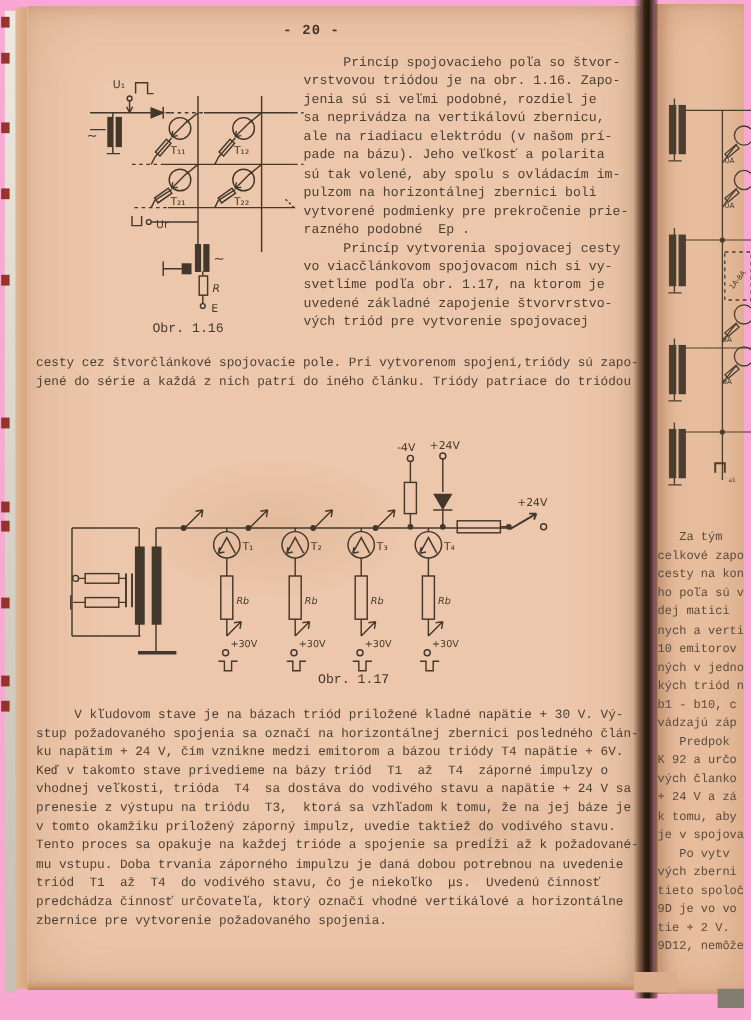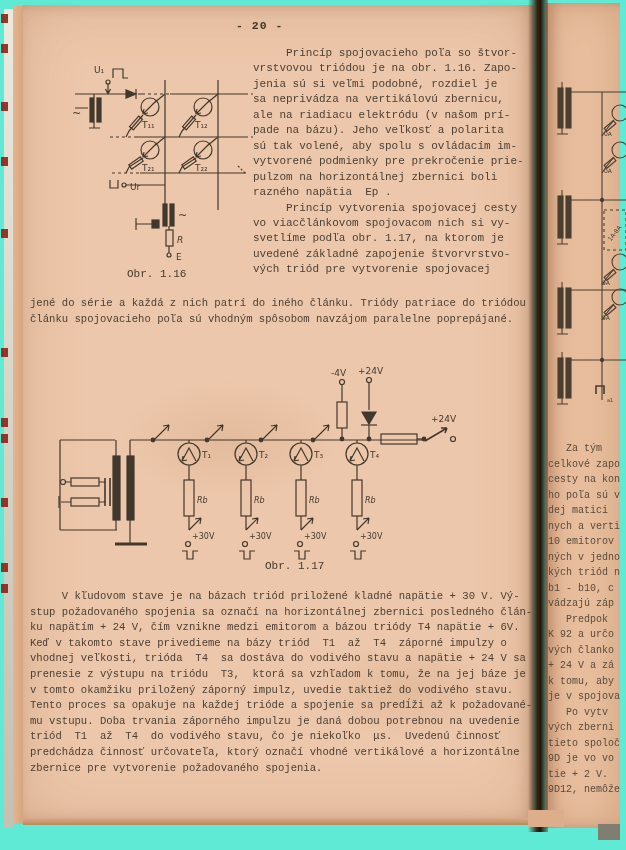--- a/index.html
+++ b/index.html
@@ -1,16 +1,16 @@
 <!DOCTYPE html>
 <html><head>
 <meta charset="utf-8">
 <style>
   html,body{margin:0;padding:0;background:#000;}
-  #canvas{position:relative;width:626px;height:850px;background:#5eead4;overflow:hidden;
+  #canvas{position:relative;width:626px;height:850px;background:#f9a8d4;overflow:hidden;
           font-family:"Liberation Mono","DejaVu Sans Mono",monospace;}
   .abs{position:absolute;}
   
   #edge-prev{left:4px;top:9px;width:9px;height:818px;background:linear-gradient(180deg,#eceade,#d2cfc3 60%,#c4c0b4);}
   #edge-mid{left:13px;top:6px;width:10px;height:818px;background:linear-gradient(90deg,#e2b691,#d6a57f);}
   #page-main{left:23px;top:5px;width:511px;height:817px;background:#edc7ab;
              box-shadow:inset 0 0 60px rgba(140,80,40,.22), inset -6px 0 14px rgba(90,50,25,.25);}
   #gutter{left:528px;top:0;width:20px;height:832px;
           background:linear-gradient(90deg,rgba(60,30,12,0) 0%,#3a2514 45%,#241609 62%,rgba(70,40,20,.35) 100%);}
   #page-right{left:546px;top:3px;width:74px;height:825px;background:#e9bf9f;
@@ -143,33 +143,33 @@
   </svg>
 
   <div class="abs tblock" id="col1">
     <div class="ln">     Princíp spojovacieho poľa so štvor-</div>
     <div class="ln">vrstvovou triódou je na obr. 1.16. Zapo-</div>
     <div class="ln">jenia sú si veľmi podobné, rozdiel je</div>
     <div class="ln">sa neprivádza na vertikálovú zbernicu,</div>
     <div class="ln">ale na riadiacu elektródu (v našom prí-</div>
     <div class="ln">pade na bázu). Jeho veľkosť a polarita</div>
     <div class="ln">sú tak volené, aby spolu s ovládacím im-</div>
+    <div class="ln">pulzom na horizontálnej zbernici boli</div>
     <div class="ln">vytvorené podmienky pre prekročenie prie-</div>
-    <div class="ln">pulzom na horizontálnej zbernici boli</div>
-    <div class="ln">razného napätia  Ep .</div>
+    <div class="ln">razného podobné  Ep .</div>
     <div class="ln">     Princíp vytvorenia spojovacej cesty</div>
     <div class="ln">vo viacčlánkovom spojovacom nich si vy-</div>
     <div class="ln">svetlíme podľa obr. 1.17, na ktorom je</div>
     <div class="ln">uvedené základné zapojenie štvorvrstvo-</div>
     <div class="ln">vých triód pre vytvorenie spojovacej</div>
   </div>
 
   <div class="abs tblock" id="col1full">
+    <div class="ln">cesty cez štvorčlánkové spojovacie pole. Pri vytvorenom spojení,triódy sú zapo-</div>
     <div class="ln">jené do série a každá z nich patrí do iného článku. Triódy patriace do triódou</div>
-    <div class="ln">článku spojovacieho poľa sú vhodným spôsobom navzájom paralelne poprepájané.</div>
   </div>
 
   <svg class="abs" style="left:55px;top:362px" width="412" height="216" viewBox="0 0 412 216">
     <g stroke="#43382c" stroke-width="1.2" fill="none">
 
       <path d="M5,78 V168 M5,78 H60 M5,168 H62"></path>
       <circle cx="8" cy="120" r="2.5"></circle>
       <path d="M11,120 H16 M44,120 H50 M4,134 V146 M6,140 H16 M44,140 H50"></path>
       <rect x="16" y="116" width="28" height="8"></rect>
       <rect x="16" y="136" width="28" height="8"></rect>

